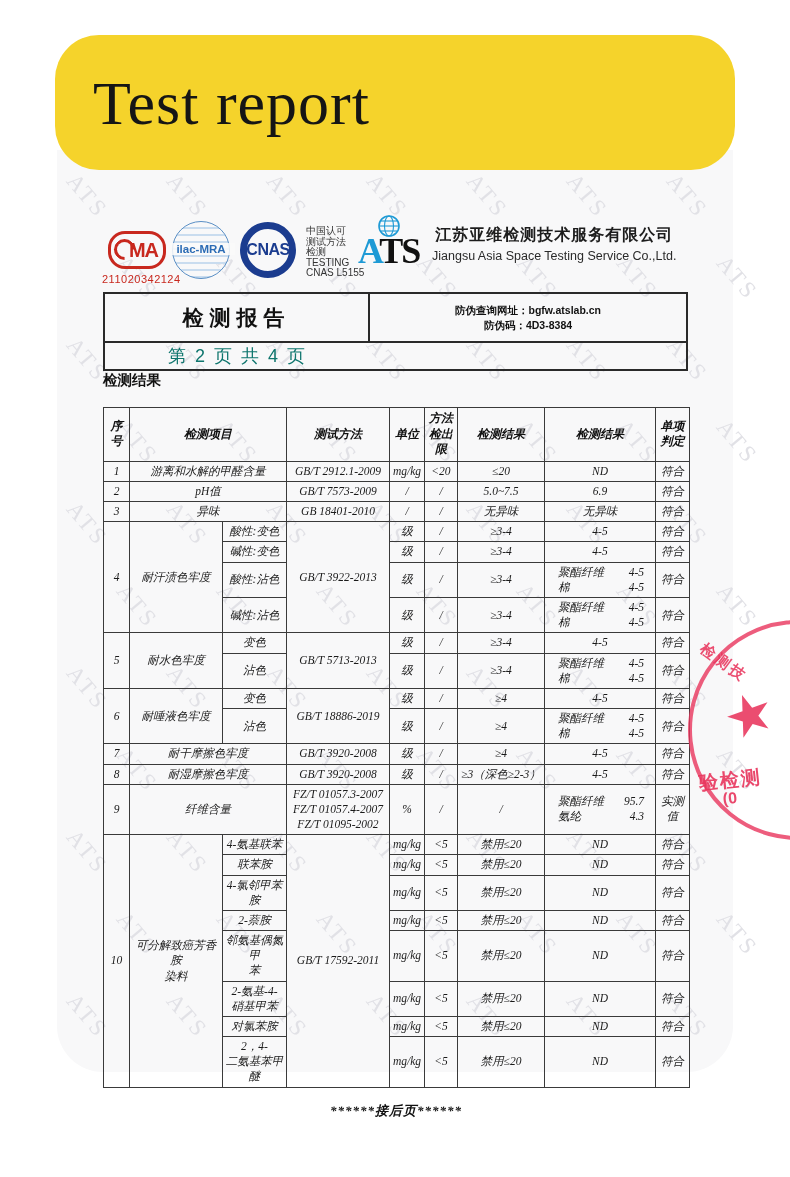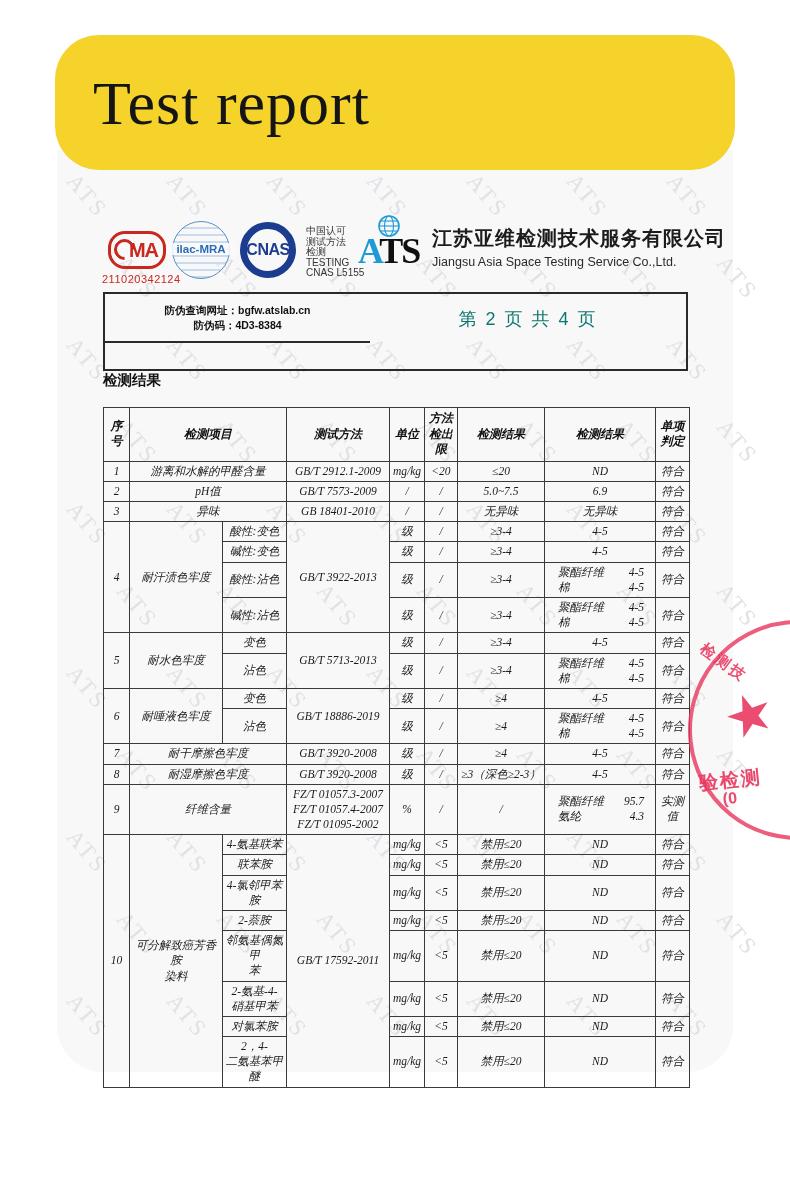--- a/index.html
+++ b/index.html
@@ -34,21 +34,21 @@
        border:7px solid #1b3c8f;box-sizing:border-box;display:flex;align-items:center;justify-content:center;}
   .cnas-label{font-size:16px;font-weight:900;color:#1b3c8f;letter-spacing:-.5px;}
   .certtext{position:absolute;left:206px;top:13px;font-size:10px;line-height:10.5px;color:#333;}
   .ats{position:absolute;left:258px;top:0;width:70px;text-align:left;}
   .ats-globe{position:absolute;left:20px;top:2px;}
   .ats-letters{position:absolute;left:0;top:20px;font-family:"Liberation Serif",serif;
        font-weight:900;font-size:36px;letter-spacing:-2px;line-height:1;}
   .ats-a{color:#1e9ad5;}
   .ats-ts{color:#101010;}
   .company{position:absolute;left:332px;top:12px;white-space:nowrap;}
-  .company-zh{font-size:20px;font-weight:bold;color:#1c1c1c;letter-spacing:1px;text-align:center;}
+  .company-zh{font-size:16px;font-weight:bold;color:#1c1c1c;letter-spacing:1px;text-align:center;}
   .company-en{font-size:12.5px;color:#2a2a2a;margin-top:3px;}
   
   .info-table{position:absolute;left:103px;top:292px;width:585px;z-index:2;
        border:2px solid #2a2a2a;box-sizing:border-box;display:grid;
        grid-template-columns:265px 1fr;grid-template-rows:49px 26px;}
   .info-cell{box-sizing:border-box;display:flex;flex-direction:column;align-items:center;justify-content:center;}
   .ic-tl{border-right:2px solid #2a2a2a;border-bottom:2px solid #2a2a2a;}
   .ic-tr{border-bottom:2px solid #2a2a2a;}
   .ic-bl{border-right:2px solid #2a2a2a;}
   .report-title{font-size:21px;font-weight:900;letter-spacing:6px;color:#111;}
@@ -198,20 +198,23 @@
       </span>
       <span class="ats-letters"><span class="ats-a">A</span><span class="ats-ts">TS</span></span>
     </div>
     <div class="company">
       <div class="company-zh">江苏亚维检测技术服务有限公司</div>
       <div class="company-en">Jiangsu Asia Space Testing Service Co.,Ltd.</div>
     </div>
   </div>
 
   <div class="info-table">
+    <div class="info-cell ic-tl">
+      <span class="report-title">检测报告</span>
+    </div>
     <div class="info-cell ic-tr">
       <span class="info-line">防伪查询网址：bgfw.atslab.cn</span>
       <span class="info-line">防伪码：4D3-8384</span>
     </div>
     <div class="info-cell">
       <span class="page-info">第 2 页 共 4 页</span>
     </div>
   </div>
 
   <div class="section-title">检测结果</div>
@@ -445,20 +448,21 @@
             <td>2，4-
 二氨基苯甲醚</td>
             <td>mg/kg</td>
             <td>&lt;5</td>
             <td>禁用≤20</td>
             <td>ND</td>
             <td>符合</td>
           </tr>
         </tbody>
       </table>
+    <div class="footer">******接后页******</div>
   </div>
 
   <div class="stamp">
     <span class="stamp-top">检测技</span>
     <span class="stamp-star">★</span>
     <span class="stamp-bottom">验检测</span>
     <span class="stamp-paren">(0</span>
   </div>
 </div>
 

